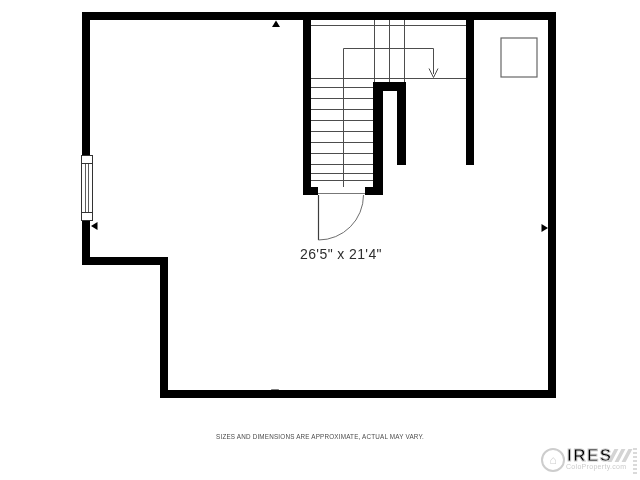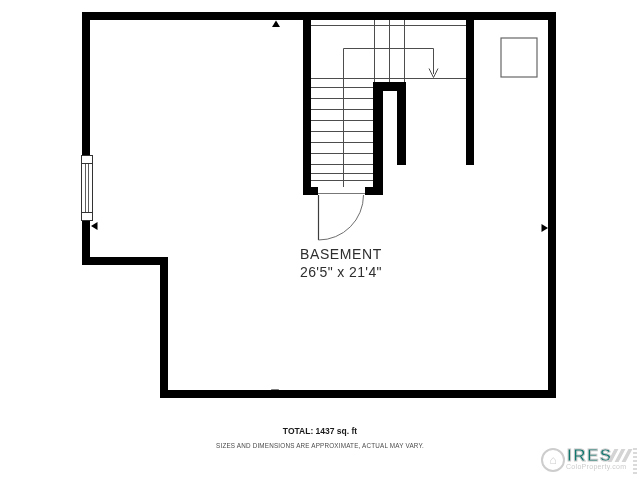--- a/index.html
+++ b/index.html
@@ -25,21 +25,21 @@
     position:absolute;left:541px;top:446px;width:97px;height:32px;
     color:#cfcfcf;
   }
   .wm-circle{
     position:absolute;left:0;top:2px;width:20px;height:20px;border-radius:50%;
     border:2px solid #cdcdcd;display:flex;align-items:center;justify-content:center;
     font-size:12px;color:#cdcdcd;
   }
   .wm-brand{
     position:absolute;left:26px;top:0px;font-size:17px;font-weight:bold;
-    letter-spacing:1.5px;color:#0f766e;-webkit-text-stroke:1px #c8c8c8;
+    letter-spacing:1.5px;color:#000000;-webkit-text-stroke:1px #c8c8c8;
   }
   .wm-site{
     position:absolute;left:25px;top:17px;font-size:7px;color:#cbcbcb;letter-spacing:.3px;
   }
   .wm-slashes{position:absolute;left:70px;top:3px;display:flex;gap:3px;}
   .wm-slashes span{width:4px;height:13px;background:#d4d4d4;transform:skewX(-28deg);}
   .wm-micro{
     position:absolute;left:92px;top:2px;width:4px;height:27px;
     background:repeating-linear-gradient(#dadada 0 2px, transparent 2px 4px);
   }
@@ -112,26 +112,24 @@
 
   <g fill="#000000">
     <polygon points="272,27 280,27 276,20.5"></polygon>
     <polygon points="97.5,222 97.5,230 91,226"></polygon>
     <polygon points="541.5,224 541.5,232 548,228"></polygon>
     <polygon points="271,389.5 279,389.5 275,396"></polygon>
   </g>
 </svg>
 
 <div class="room-label">
-  <div>BASEMENT</div>
   <div class="dims">26'5" x 21'4"</div>
 </div>
 
 <div class="summary">
-  <div class="total">TOTAL: 1437 sq. ft</div>
   <div class="disclaimer">SIZES AND DIMENSIONS ARE APPROXIMATE, ACTUAL MAY VARY.</div>
 </div>
 
 <div class="watermark">
   <div class="wm-circle">
     <span>⌂</span>
   </div>
   <div class="wm-brand">IRES</div>
   <div class="wm-site">ColoProperty.com</div>
   <div class="wm-slashes">

